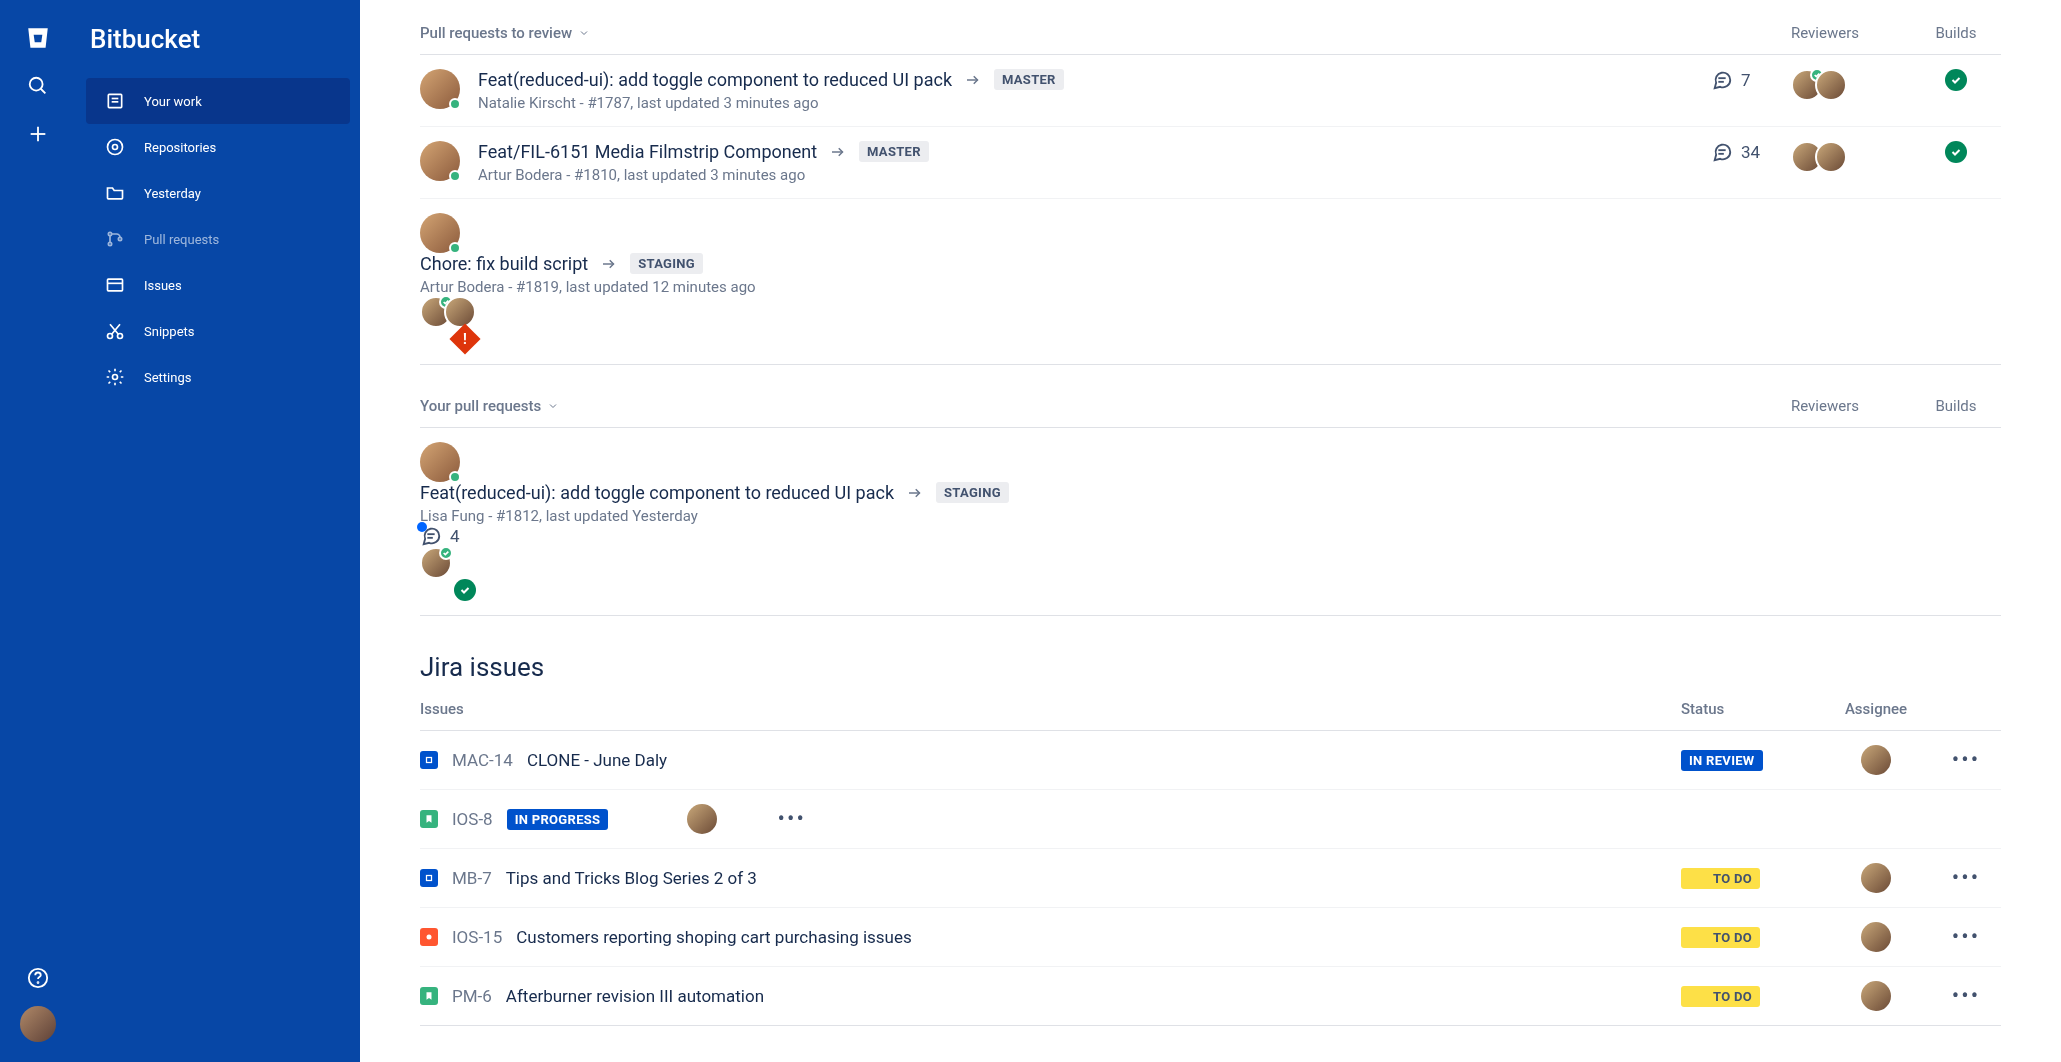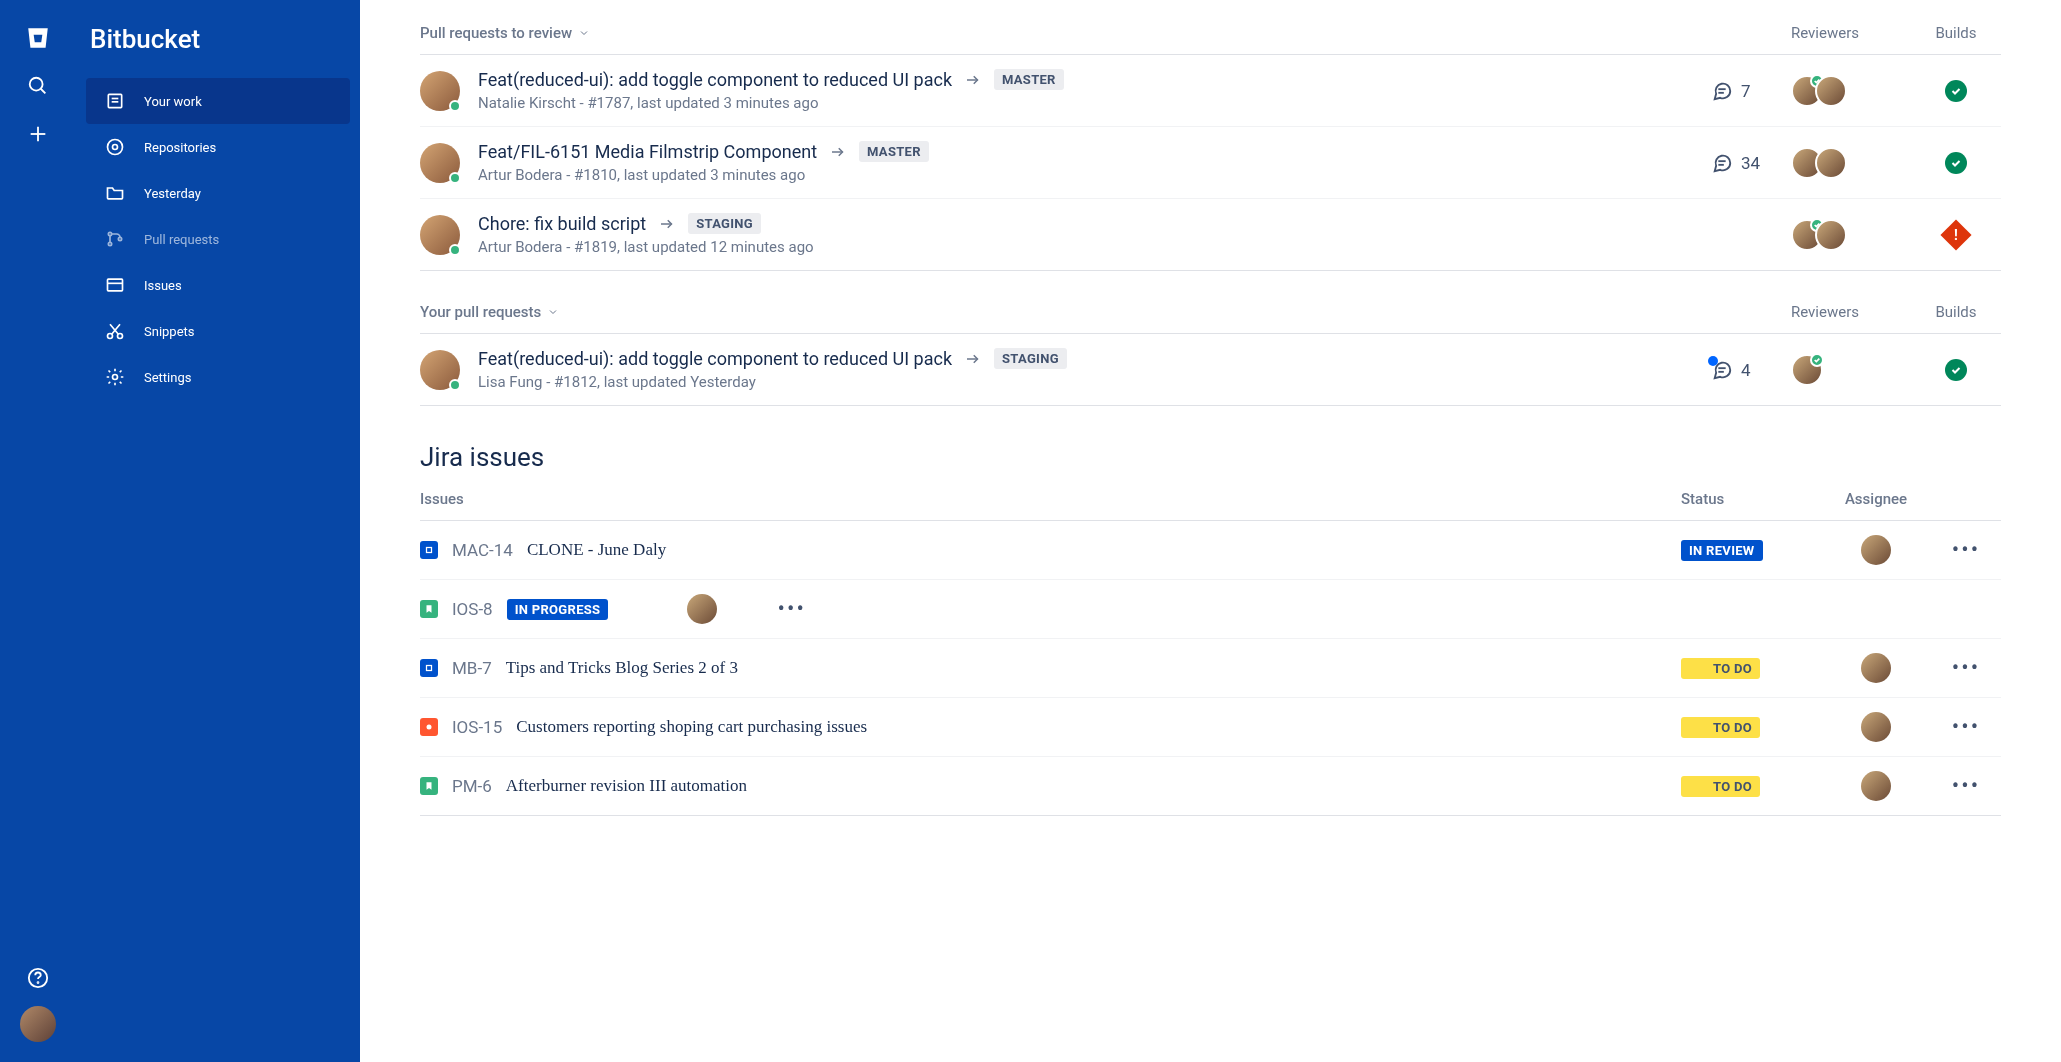--- a/index.html
+++ b/index.html
@@ -12,22 +12,22 @@
 .brand { font-size:26px; font-weight:500; padding:6px 24px 24px 14px; }
 .nav-item { display:flex; align-items:center; gap:18px; padding:12px 18px; margin:0 10px; cursor:pointer; border-radius:4px; font-size:13px; }
 .nav-item.active { background:#08368C; }
 .nav-item.dim { opacity:.6; }
 .nav-icon { width:22px; height:22px; flex:0 0 22px; display:flex; align-items:center; justify-content:center; }
 .main { flex:1; overflow-y:auto; padding:20px 60px 40px 60px; color:#172B4D; }
 .section-header { display:flex; align-items:center; padding:4px 0 12px 0; border-bottom:1px solid #dfe1e6; font-size:15px; color:#6B778C; }
 .section-header .sh-title { font-weight:500; cursor:pointer; display:flex; align-items:center; gap:6px; }
 .section-header .col-reviewers { margin-left:auto; width:120px; text-align:left; }
 .section-header .col-builds { width:90px; text-align:center; }
-.pr-row { display:flex; align-items:center; padding:14px 0; border-bottom:1px solid #f1f2f4; }
-.pr-row:last-child{border-bottom:1px solid #dfe1e6;}
+.pr-row { display:flex; align-items:flex-start; padding:14px 0; border-bottom:1px solid #f1f2f4; }
+.pr-row:last-child{border-bottom:1px solid #dfe1e6;flex-direction:column;}
 .pr-avatar-wrap { position:relative; width:40px; height:40px; margin-right:18px; }
 .pr-avatar { width:40px; height:40px; border-radius:50%; background:linear-gradient(135deg,#d4a574,#8b5a3c); }
 .presence { position:absolute; bottom:-1px; right:-1px; width:12px; height:12px; border-radius:50%; background:#36B37E; border:2px solid #fff; }
 .pr-body { flex:1; min-width:0; }
 .pr-title-line { display:flex; align-items:center; gap:12px; flex-wrap:wrap; }
 .pr-title { font-size:18px; color:#172B4D; }
 .arrow-icon { color:#6B778C; }
 .branch-tag { background:#ecedf0; color:#42526E; font-size:13px; font-weight:700; padding:3px 8px; border-radius:3px; letter-spacing:.3px; }
 .pr-meta { font-size:15px; color:#6B778C; margin-top:4px; }
 .pr-comments { display:flex; align-items:center; gap:8px; width:80px; font-size:17px; color:#42526E; }
@@ -46,21 +46,21 @@
 .jira-header .jh-status{width:140px;}
 .jira-header .jh-assignee{width:110px; text-align:center;}
 .jira-header .jh-actions{width:70px;}
 .jira-row { display:flex; align-items:center; padding:14px 0; border-bottom:1px solid #f1f2f4; }
 .jira-row:last-child{border-bottom:1px solid #dfe1e6;}
 .issue-icon { width:18px; height:18px; border-radius:3px; margin-right:14px; display:flex; align-items:center; justify-content:center; flex:0 0 18px;}
 .issue-icon.task{background:#0052CC;}
 .issue-icon.story{background:#36B37E;}
 .issue-icon.bug{background:#FF5630;}
 .issue-key { color:#6B778C; font-size:17px; margin-right:14px; }
-.issue-title { font-size:17px; color:#172B4D; flex:1;font-family:Liberation Serif, serif; }
+.issue-title { font-size:17px; color:#172B4D; flex:1; }
 .jira-status { width:140px; }
 .status-pill { display:inline-block; padding:3px 8px; border-radius:3px; font-size:13px; font-weight:700; letter-spacing:.3px; }
 .status-pill.blue { background:#0052CC; color:#fff; }
 .status-pill.grey { background:#fde047; color:#42526E;padding-left:32px; }
 .jira-assignee { width:110px; display:flex; justify-content:center; }
 .ja-av { width:30px; height:30px; border-radius:50%; background:linear-gradient(135deg,#c9a87a,#6b4a36); }
 .jira-actions { width:70px; display:flex; justify-content:center; cursor:pointer; color:#42526E; }
 .dots { font-size:22px; letter-spacing:2px; line-height:0; }
 .comment-dot{position:relative;}
 .comment-dot::before{content:"";position:absolute;top:-3px;left:-3px;width:10px;height:10px;border-radius:50%;background:#0065FF;}

